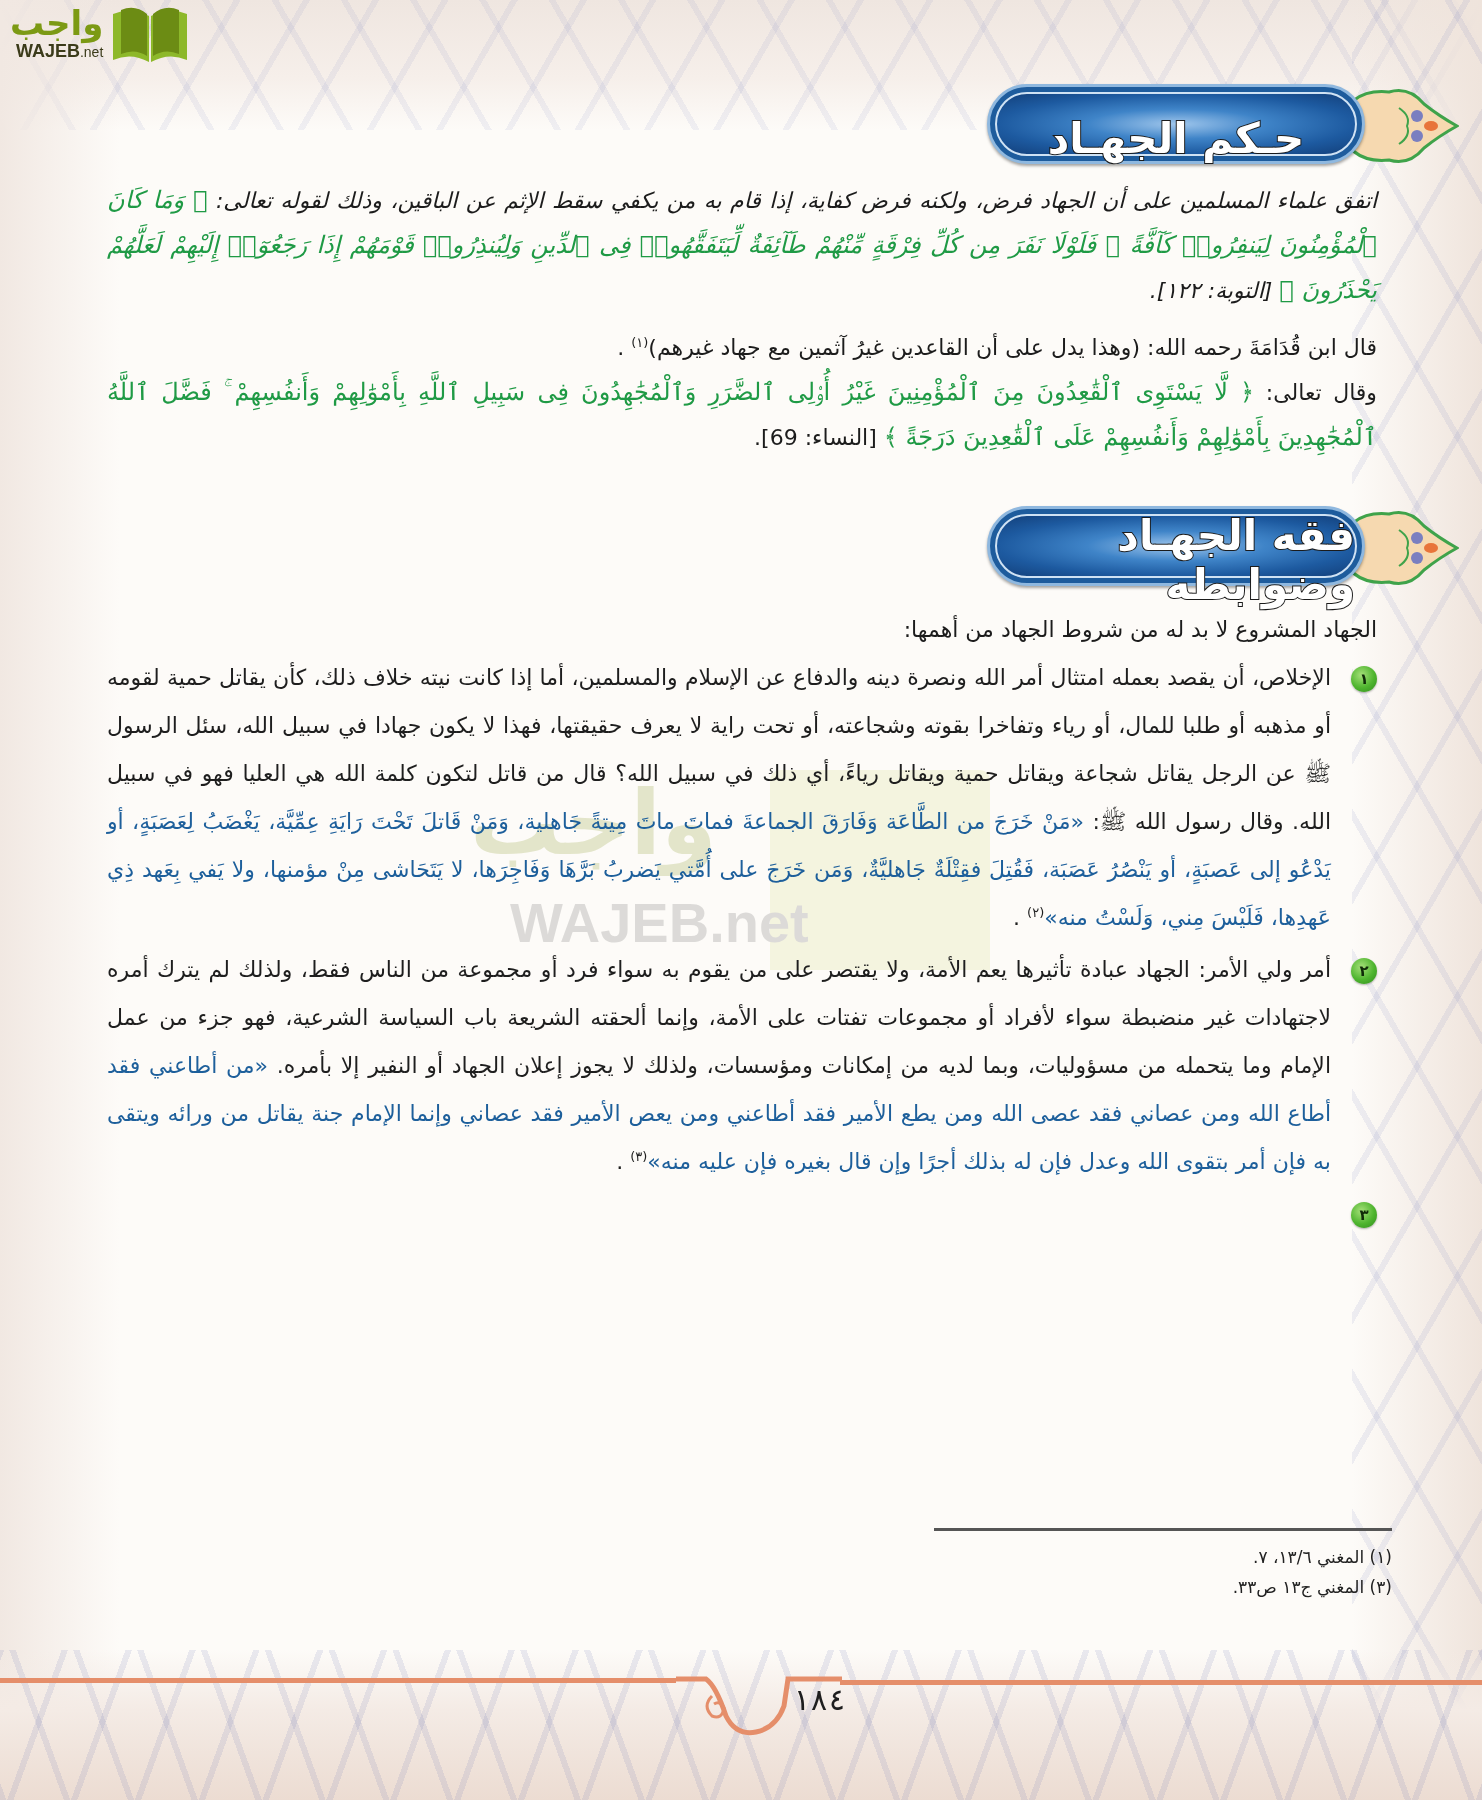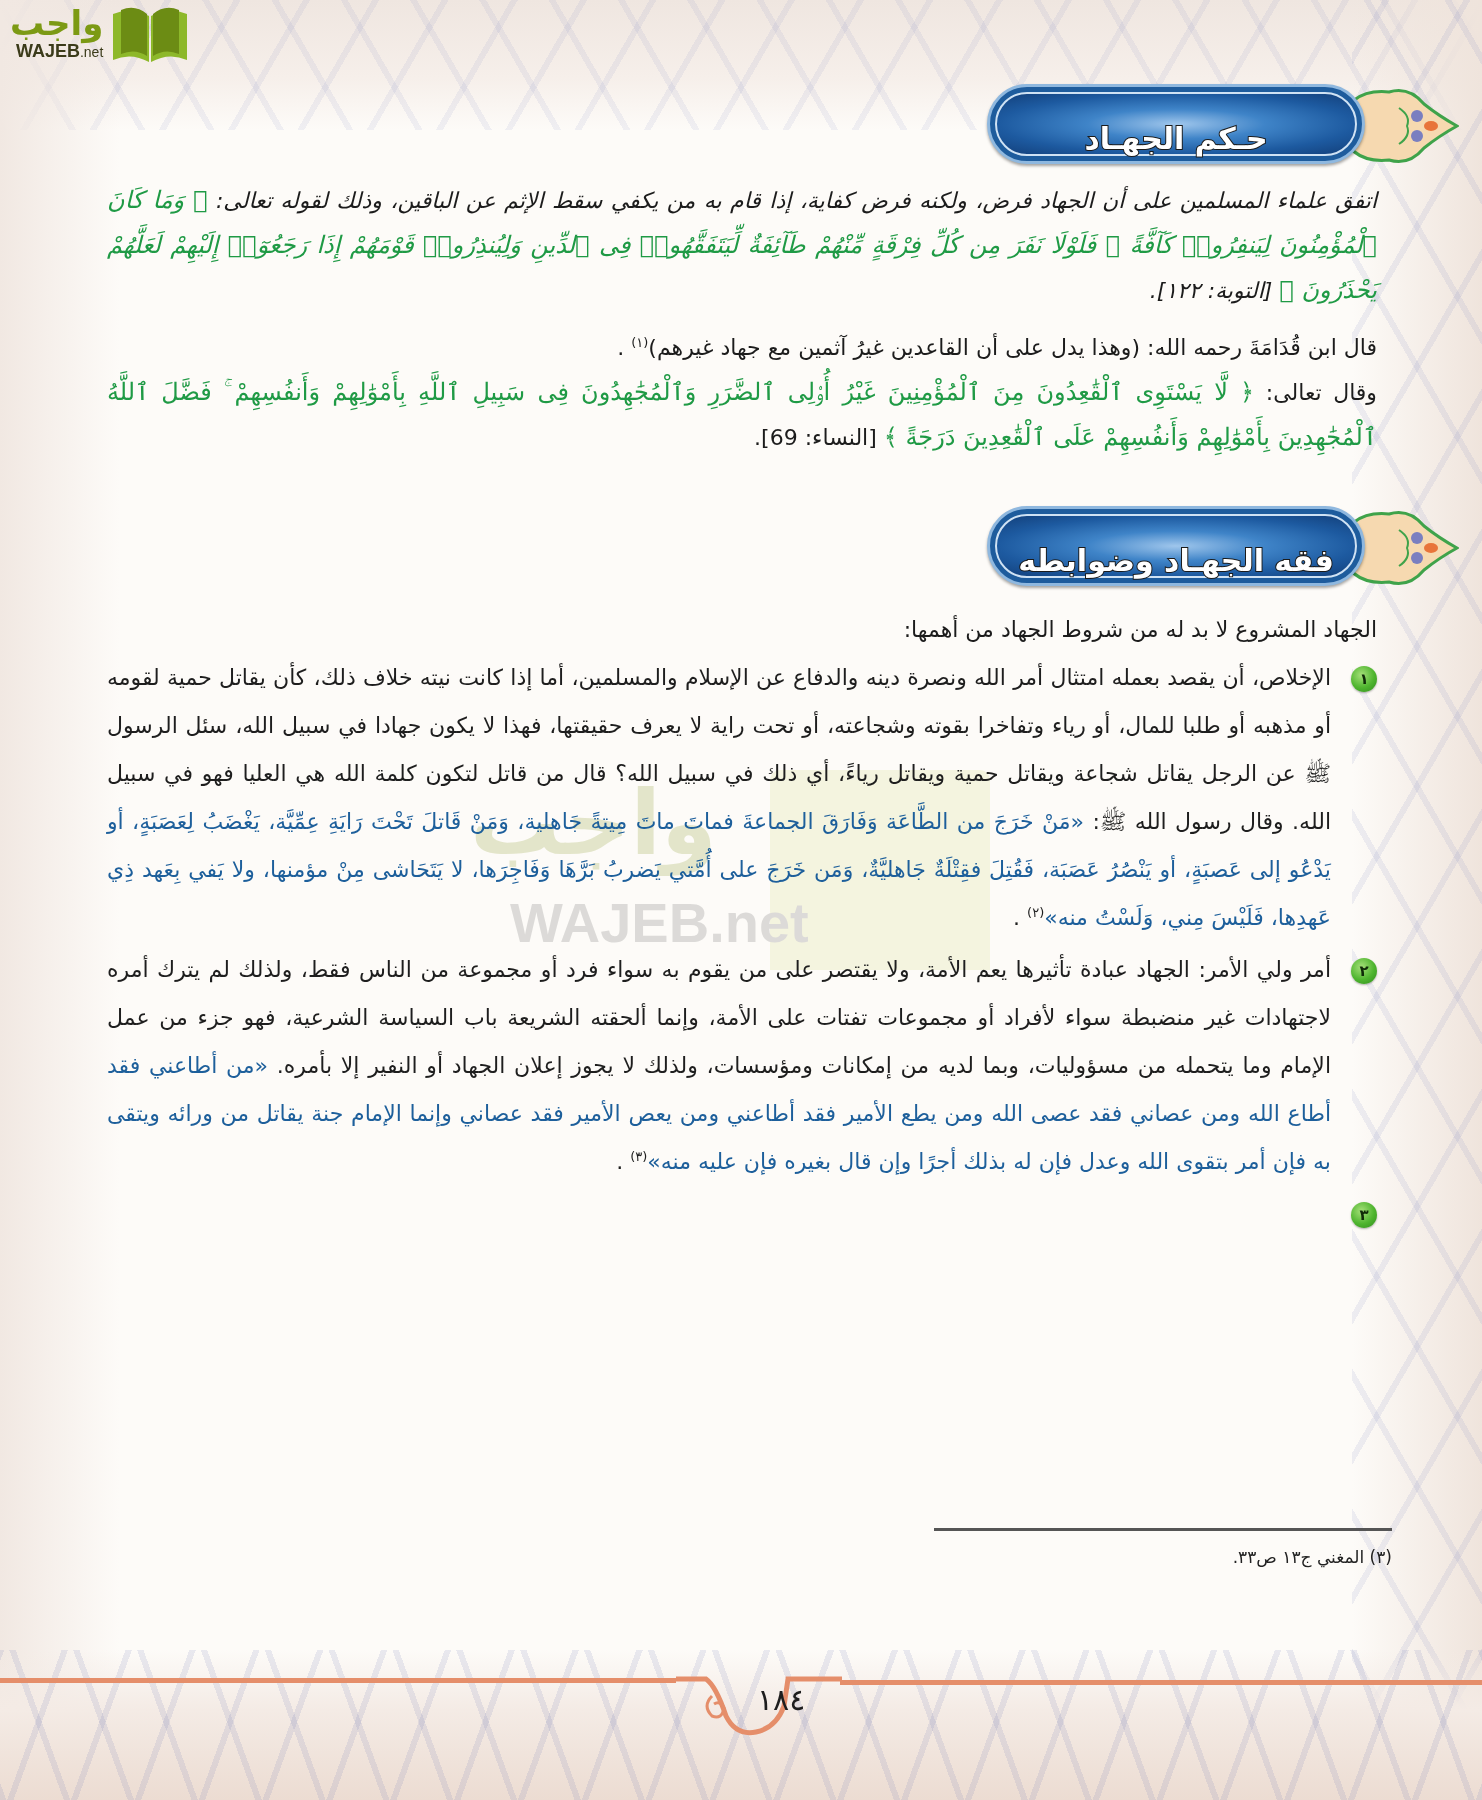--- a/index.html
+++ b/index.html
@@ -57,21 +57,21 @@
     border:3px solid #8fb8df;
     box-sizing:border-box;
   }
   .sec-head .pill-inner {
     position:absolute; inset:5px; border-radius:34px;
     border:2px solid #cfe2f4;
     background: radial-gradient(ellipse at 50% 50%, #9fc6ec 0%, #3f84c8 35%, #1d5aa0 70%, #123f7a 100%);
     display:flex; align-items:center; justify-content:center;
   }
   .sec-head .title {
-    font-family:"DejaVu Sans", sans-serif; font-weight:bold; font-size:30px; color:#ffffff;
+    font-family:"DejaVu Sans", sans-serif; font-weight:bold; font-size:42px; color:#ffffff;
     -webkit-text-stroke:2px #1b1b1b; paint-order:stroke fill;
     letter-spacing:1px;
     margin-top:28px;
   }
 
   .para {
     position:absolute; right:105px; width:1270px; font-size:22px; line-height:44px;
     text-align:justify; font-family:"DejaVu Sans", sans-serif; color:#1c1c1c;
   }
   .quran { color:#1f9a45; font-family:"DejaVu Serif", serif; font-size:24px; }
@@ -97,21 +97,21 @@
 
   .fn-rule { position:absolute; right:90px; top:1528px; width:458px; height:3px; background:#555; }
   .footnotes { position:absolute; right:90px; top:1542px; width:1000px; font-size:17px; line-height:30px; color:#222; }
   .fn-row { display:flex; gap:0; }
   .fn-col1 { width:450px; }
   .fn-col2 { width:500px; }
 
   .page-line-r { position:absolute; left:840px; right:0; top:1680px; height:5px; background:#e58e6a; }
   .page-line-l { position:absolute; left:0; width:676px; top:1678px; height:5px; background:#e58e6a; }
   .page-swirl { position:absolute; left:676px; top:1676px; width:166px; height:60px; }
-  .page-num { position:absolute; left:757px; top:1682px; font-size:30px; color:#1e1e1e; font-family:Liberation Serif, serif; }
+  .page-num { position:absolute; left:792px; top:1682px; font-size:30px; color:#1e1e1e; font-family:Liberation Mono, monospace; }
 </style>
 </head>
 <body>
 
 <div class="bg-top"></div>
 <div class="bg-left"></div>
 <div class="bg-right"></div>
 <div class="bg-bottom"></div>
 
 <div class="logo">
@@ -187,20 +187,21 @@
     <span>أمر ولي الأمر: الجهاد عبادة تأثيرها يعم الأمة، ولا يقتصر على من يقوم به سواء فرد أو مجموعة من الناس فقط، ولذلك لم يترك أمره لاجتهادات غير منضبطة سواء لأفراد أو مجموعات تفتات على الأمة، وإنما ألحقته الشريعة باب السياسة الشرعية، فهو جزء من عمل الإمام وما يتحمله من مسؤوليات، وبما لديه من إمكانات ومؤسسات، ولذلك لا يجوز إعلان الجهاد أو النفير إلا بأمره. </span><span class="hadith">«من أطاعني فقد أطاع الله ومن عصاني فقد عصى الله ومن يطع الأمير فقد أطاعني ومن يعص الأمير فقد عصاني وإنما الإمام جنة يقاتل من ورائه ويتقى به فإن أمر بتقوى الله وعدل فإن له بذلك أجرًا وإن قال بغيره فإن عليه منه»</span><span class="sup">(٣)</span><span> .</span>
   </div>
   <div class="num-item" style="margin-top:4px;">
     <span class="num-badge">٣</span>
   </div>
 </div>
 
 <div class="fn-rule"></div>
 <div class="footnotes">
   <div class="fn-row">
+    <div class="fn-col1">(١) المغني ١٣/٦، ٧.</div>
   </div>
   <div class="fn-row">
     <div class="fn-col1">(٣) المغني ج١٣ ص٣٣.</div>
   </div>
 </div>
 
 <div class="page-line-l"></div>
 <div class="page-line-r"></div>
 <svg class="page-swirl" viewBox="0 0 166 60">
   <path d="M0 3 L30 3 Q40 10 50 40 Q60 60 80 56 Q100 52 108 30 L112 3 L166 3" fill="none" stroke="#e58e6a" stroke-width="5"></path>

